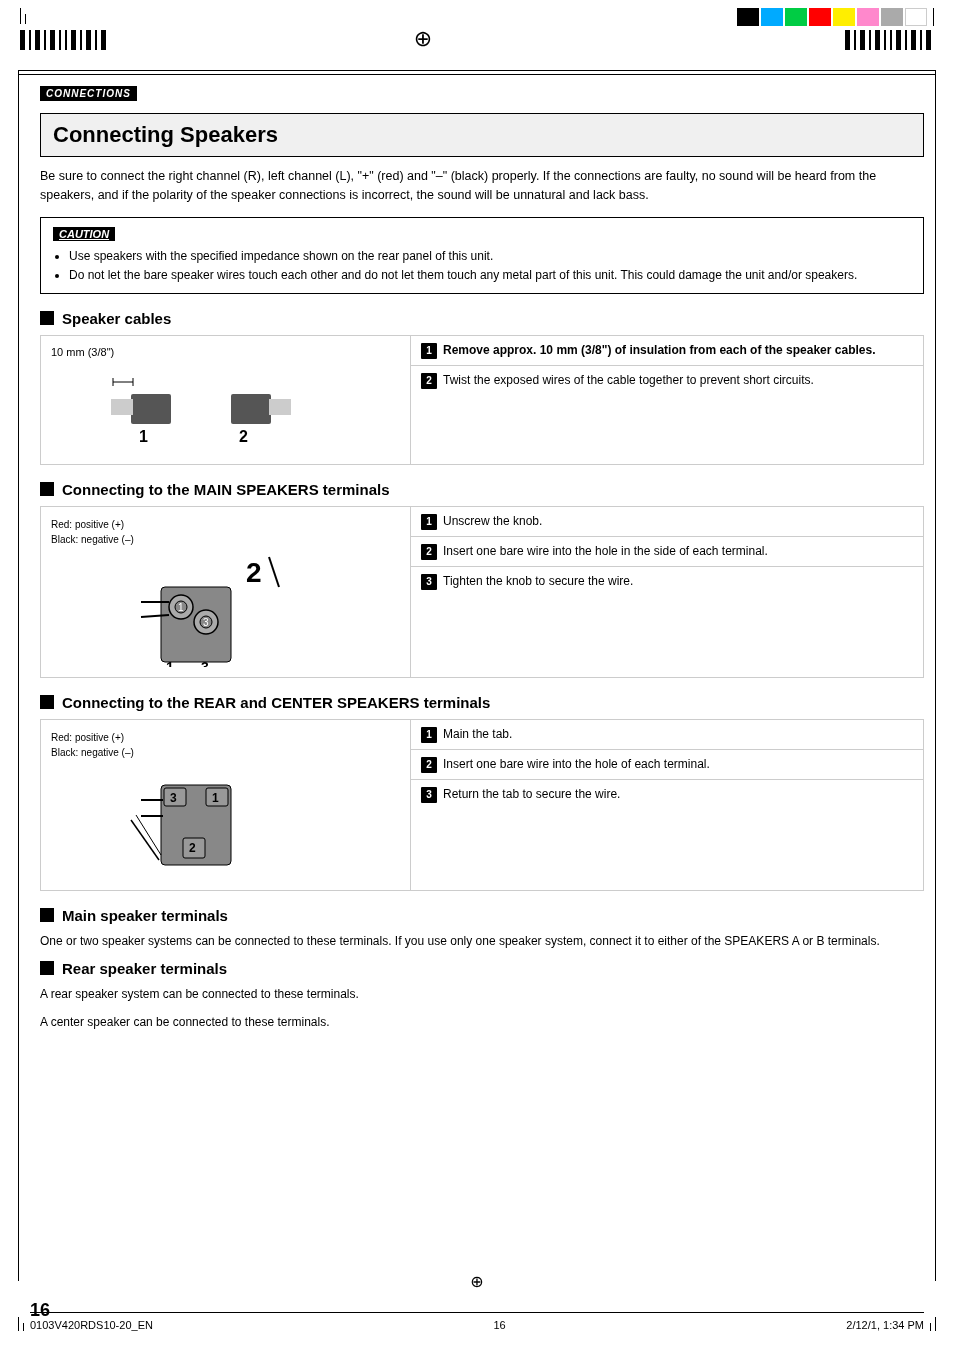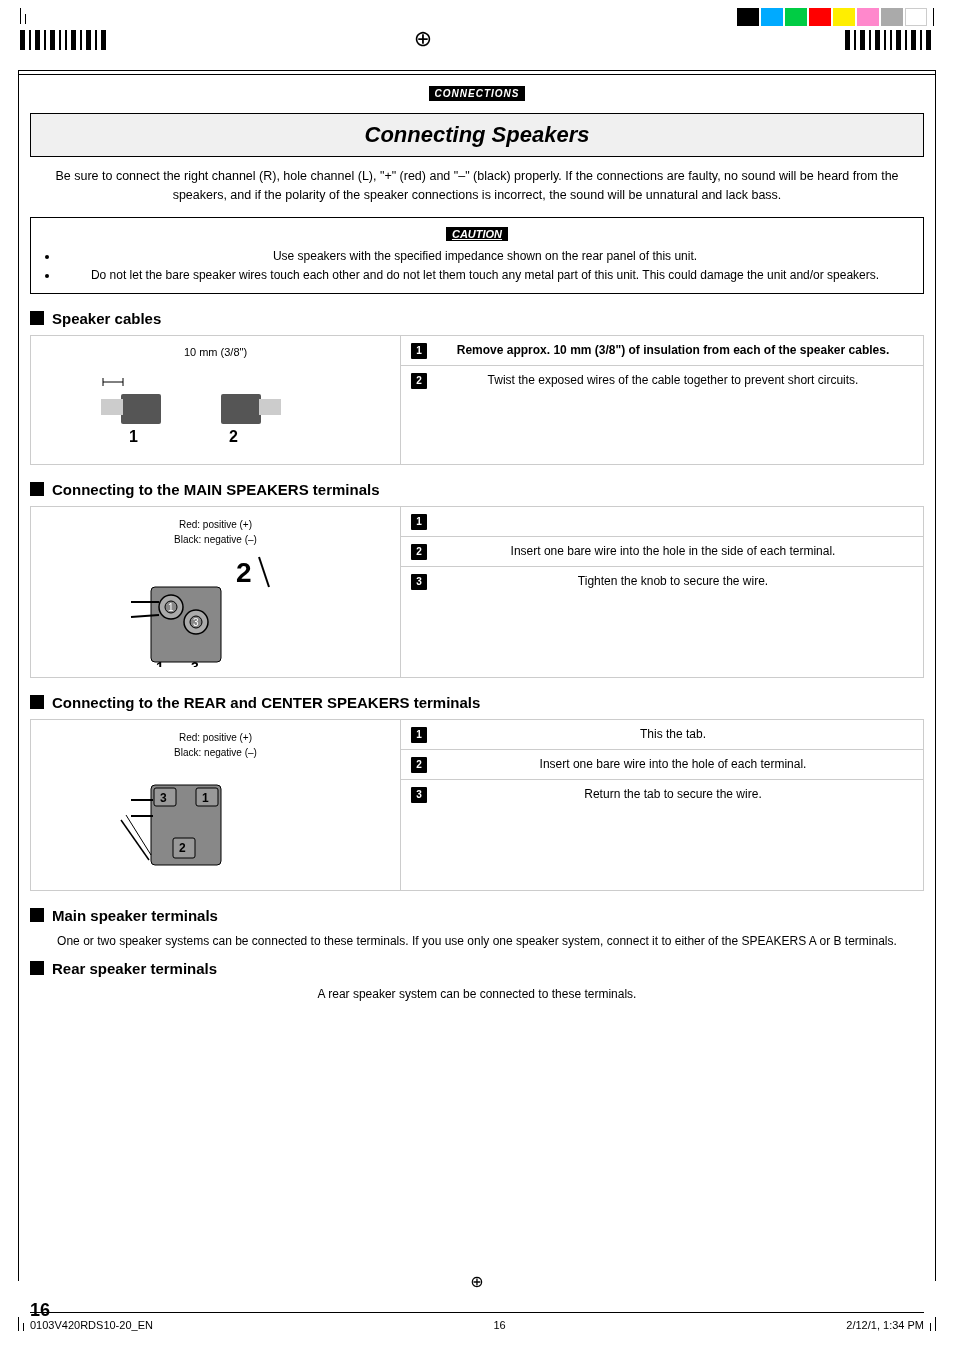--- a/index.html
+++ b/index.html
@@ -82,22 +82,21 @@
       margin: 0 18px;
     }
 
     .hline-top-inner {
       border-top: 1px solid #000;
       margin: 3px 18px 0 18px;
     }
 
     
     .content {
-      padding: 10px 30px 30px 30px;
-      text-align: center;
+      padding: 10px 30px 30px 40px;
     }
 
     
     .connections-bar {
       background: #000;
       color: #fff;
       font-size: 10px;
       font-weight: bold;
       padding: 2px 6px;
       letter-spacing: 1px;
@@ -109,21 +108,20 @@
     
     .section-title-box {
       border: 1px solid #000;
       background: #f0f0f0;
       padding: 8px 12px;
       margin-bottom: 10px;
     }
 
     .section-title-box h1 {
       font-size: 22px;
-      font-style: italic;
       font-weight: bold;
       color: #000;
     }
 
     .intro-text {
       font-size: 12.5px;
       line-height: 1.5;
       margin-bottom: 12px;
     }
 
@@ -428,21 +426,21 @@
   <div class="content">
 
     <div style="margin-bottom:6px;">
       <span class="connections-bar">CONNECTIONS</span>
     </div>
 
     <div class="section-title-box">
       <h1>Connecting Speakers</h1>
     </div>
 
-    <p class="intro-text">Be sure to connect the right channel (R), hole channel (L), "+" (red) and "–" (black) properly. If the connections are faulty, no sound will be heard from the speakers, and if the polarity of the speaker connections is incorrect, the sound will be unnatural and lack bass.</p>
+    <p class="intro-text">Be sure to connect the right channel (R), left channel (L), "+" (red) and "–" (black) properly. If the connections are faulty, no sound will be heard from the speakers, and if the polarity of the speaker connections is incorrect, the sound will be unnatural and lack bass.</p>
 
     <div class="caution-box">
       <div class="caution-title">CAUTION</div>
       <ul>
         <li>Use speakers with the specified impedance shown on the rear panel of this unit.</li>
         <li>Do not let the bare speaker wires touch each other and do not let them touch any metal part of this unit. This could damage the unit and/or speakers.</li>
       </ul>
     </div>
 
     <div class="subsection-heading">
@@ -529,20 +527,21 @@
             <text x="150" y="125" font-size="14" font-weight="bold" fill="#000">3</text>
 
             <line x1="90" y1="55" x2="118" y2="55" stroke="#000" stroke-width="2"></line>
             <line x1="90" y1="70" x2="118" y2="68" stroke="#000" stroke-width="2"></line>
           </svg>
         </div>
 
         <div class="right-steps">
           <div class="step-item">
             <span class="step-num-circle">1</span>
+            <span class="step-text">Unscrew the knob.</span>
           </div>
           <div class="step-item">
             <span class="step-num-circle">2</span>
             <span class="step-text">Insert one bare wire into the hole in the side of each terminal.</span>
           </div>
           <div class="step-item">
             <span class="step-num-circle">3</span>
             <span class="step-text">Tighten the knob to secure the wire.</span>
           </div>
         </div>
@@ -579,21 +578,21 @@
             <line x1="90" y1="56" x2="112" y2="56" stroke="#000" stroke-width="2"></line>
 
             <line x1="80" y1="60" x2="108" y2="100" stroke="#000" stroke-width="1.5"></line>
             <line x1="85" y1="55" x2="110" y2="95" stroke="#000" stroke-width="1"></line>
           </svg>
         </div>
 
         <div class="right-steps">
           <div class="step-item">
             <span class="step-num-circle">1</span>
-            <span class="step-text">This the tab.</span>
+            <span class="step-text">Main the tab.</span>
           </div>
           <div class="step-item">
             <span class="step-num-circle">2</span>
             <span class="step-text">Insert one bare wire into the hole of each terminal.</span>
           </div>
           <div class="step-item">
             <span class="step-num-circle">3</span>
             <span class="step-text">Return the tab to secure the wire.</span>
           </div>
         </div>
@@ -610,20 +609,21 @@
 
     <div class="description-section">
       <div class="subsection-heading">
         <div class="square-bullet"></div>
         <span>Rear speaker terminals</span>
       </div>
       <p>A rear speaker system can be connected to these terminals.</p>
     </div>
 
     <div class="description-section">
+      <p>A center speaker can be connected to these terminals.</p>
     </div>
 
   </div>
 
   <div class="bottom-compass">⊕</div>
 
   <div class="page-footer">
     <div class="footer-hline"></div>
     <div class="footer-content">
       <span>0103V420RDS10-20_EN</span>

